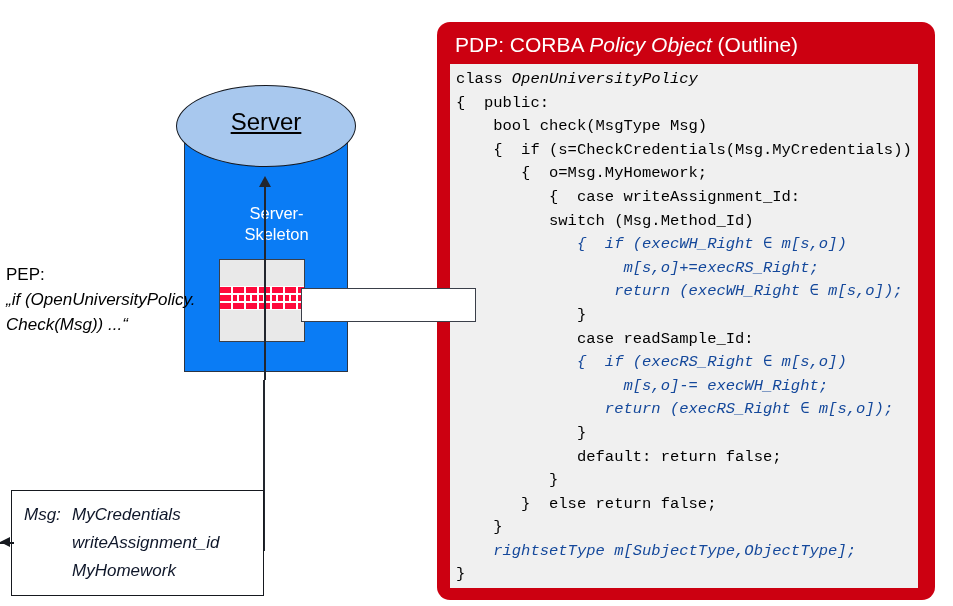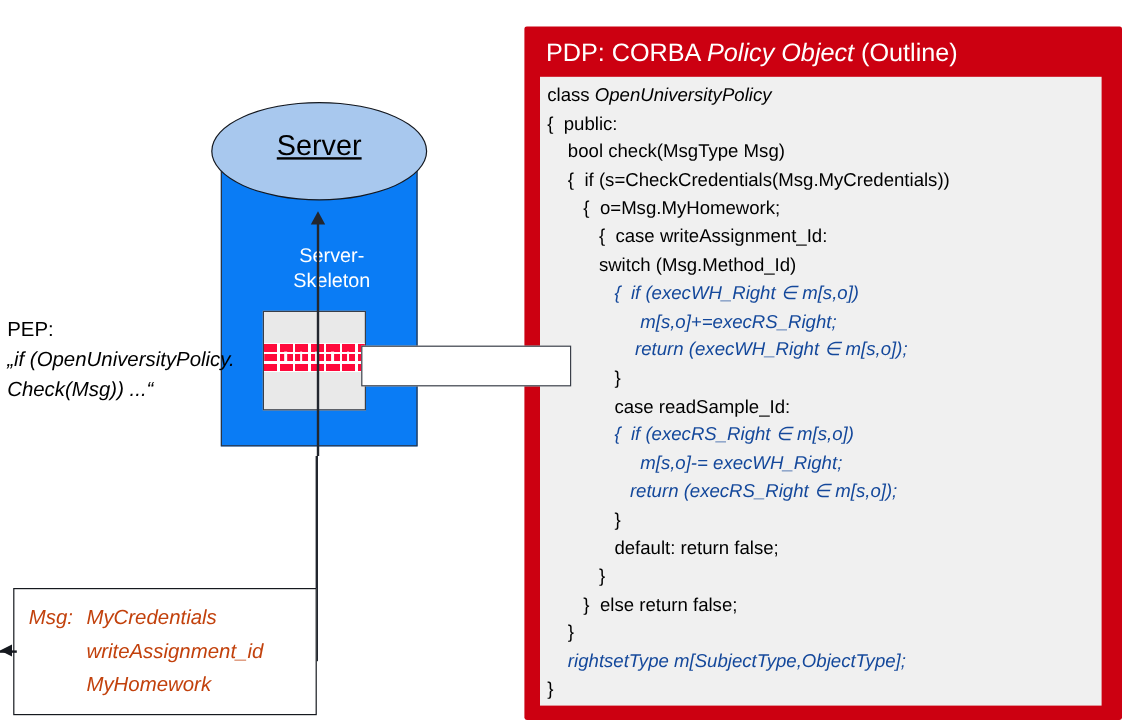--- a/index.html
+++ b/index.html
@@ -17,21 +17,21 @@
   }
 
   
   #pdp-panel {
     position: absolute;
     left: 437px;
     top: 22px;
     width: 498px;
     height: 578px;
     background: #CC0011;
-    border-radius: 2px;
+    border-radius: 13px;
     box-sizing: border-box;
   }
   #pdp-title {
     position: absolute;
     left: 18px;
     top: 11px;
     font-size: 21px;
     color: #ffffff;
     white-space: nowrap;
     letter-spacing: 0px;
@@ -43,21 +43,21 @@
     left: 13px;
     top: 42px;
     width: 468px;
     height: 524px;
     background: #f0f0f0;
     box-sizing: border-box;
     padding: 4px 0 0 6px;
     overflow: hidden;
   }
   .code-line {
-    font-family: Liberation Sans, sans-serif;
+    font-family: Liberation Mono, monospace;
     font-size: 15.5px;
     line-height: 23.6px;
     color: #000000;
     white-space: pre;
   }
   .code-line.blue {
     color: #14489b;
     font-style: italic;
   }
   .code-line .it { font-style: italic; }
@@ -227,21 +227,21 @@
     height: 106px;
     background: #ffffff;
     border: 1.5px solid #16191f;
     box-sizing: border-box;
     z-index: 4;
   }
   .msg-row {
     position: absolute;
     font-size: 17px;
     font-style: italic;
-    color: #c2410c;
+    color: #0f172a;
     white-space: nowrap;
   }
   #msg-label { left: 12px; top: 14px; }
   #msg-l1 { left: 60px; top: 14px; }
   #msg-l2 { left: 60px; top: 42px; }
   #msg-l3 { left: 60px; top: 70px; }
 
   #msg-in-line {
     position: absolute;
     left: 0px;

